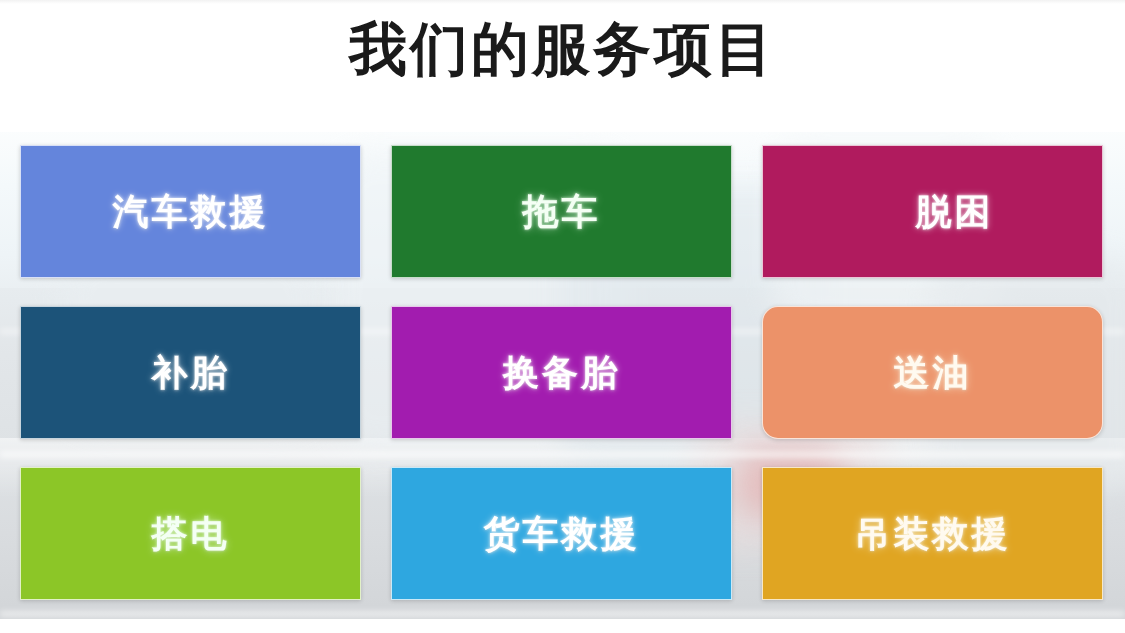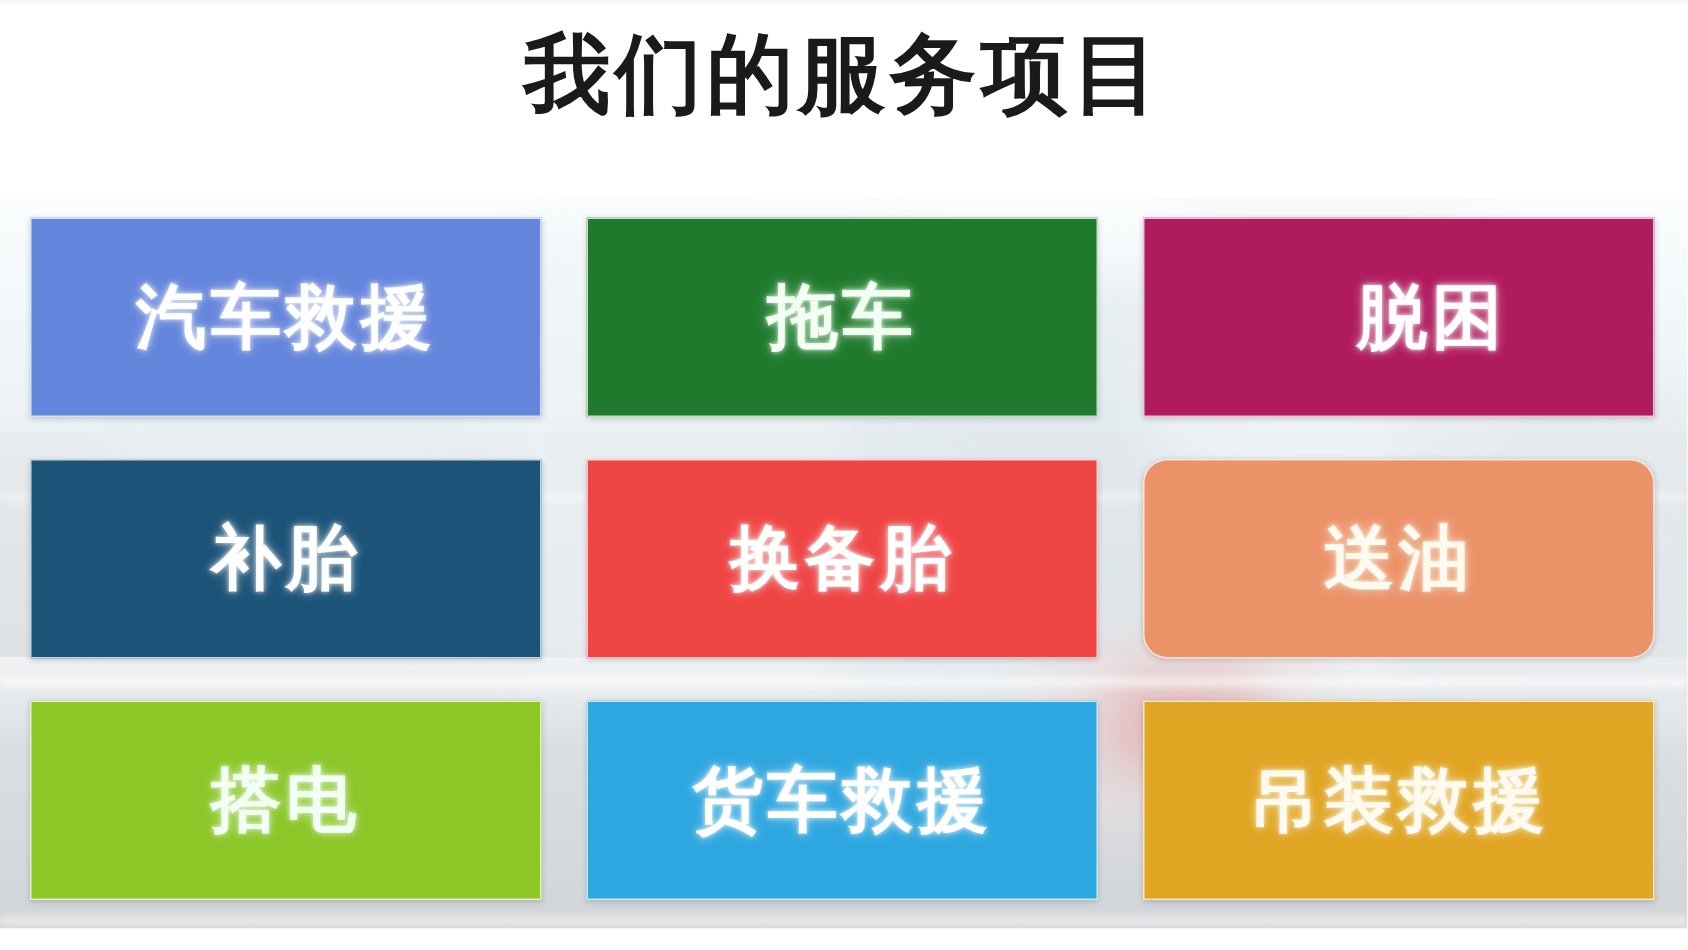--- a/index.html
+++ b/index.html
@@ -140,21 +140,21 @@
     display: flex;
     align-items: center;
     justify-content: center;
     box-sizing: border-box;
     border: 1px solid rgba(255,255,255,.75);
     box-shadow: 0 1px 4px rgba(0,0,0,.18);
     overflow: hidden;
   }
   .card-label {
     font-family: "DejaVu Sans", "Liberation Sans", sans-serif;
-    font-size: 47px;
+    font-size: 36px;
     font-weight: 700;
     letter-spacing: 3px;
     line-height: 1;
     color: #ffffff;
     text-shadow:
       0 0 3px rgba(255,255,255,.85),
       0 0 7px rgba(255,255,255,.55),
       0 1px 2px rgba(0,0,0,.10);
     user-select: none;
   }
@@ -213,21 +213,21 @@
     </div>
 
     <div class="card" style="background: rgb(176, 27, 94); padding-left: 44px;">
       <span class="card-label">脱困</span>
     </div>
 
     <div class="card" style="background: rgb(28, 83, 121);">
       <span class="card-label">补胎</span>
     </div>
 
-    <div class="card" style="background: #ef4444;">
+    <div class="card" style="background: #a21caf;">
       <span class="card-label">换备胎</span>
     </div>
 
     <div class="card" style="background: rgb(236, 146, 105); border-radius: 16px;">
       <span class="card-label cream">送油</span>
     </div>
 
     <div class="card" style="background: rgb(140, 198, 39);">
       <span class="card-label mint">搭电</span>
     </div>

